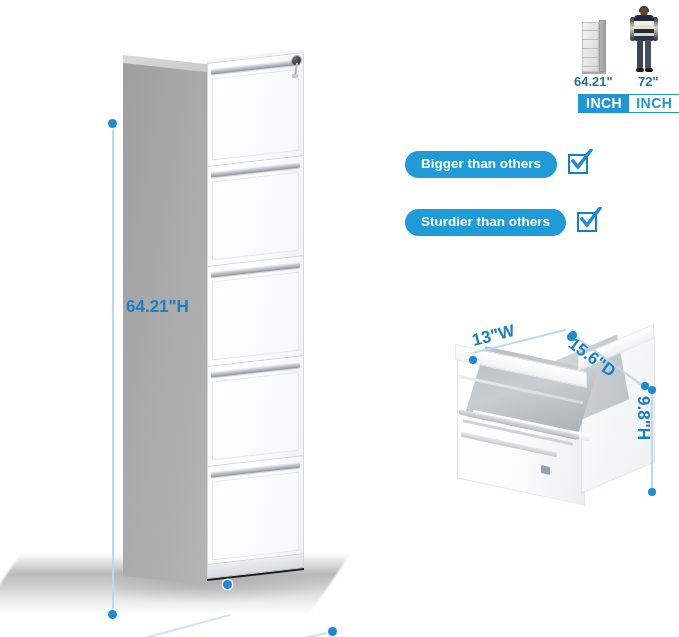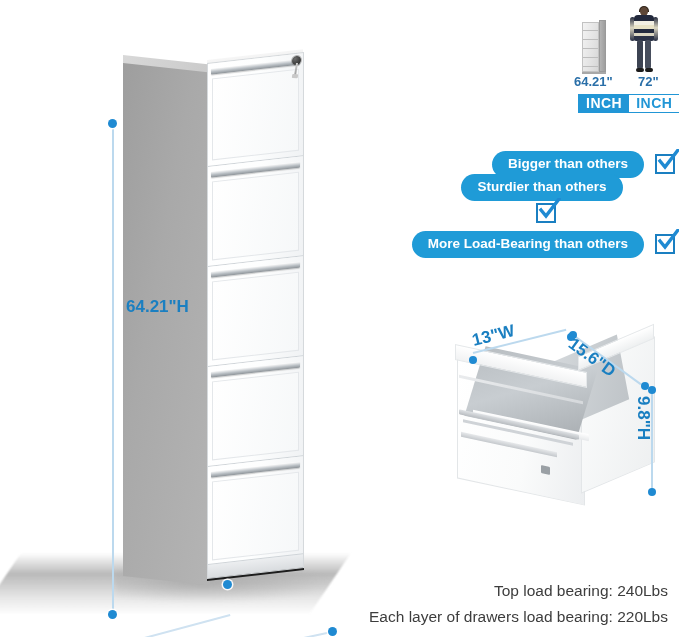--- a/index.html
+++ b/index.html
@@ -73,23 +73,23 @@
   }
   .unit-badge .ub{
     font-size:14px;font-weight:bold;line-height:17px;
     padding:0 7px;letter-spacing:0.5px;
   }
   .unit-badge .ub.filled{background:#2196d6;color:#ffffff;}
   .unit-badge .ub.hollow{background:#ffffff;color:#2196d6;}
 
   
   .features{position:absolute;left:405px;top:155px;width:274px;height:115px;}
-  .feat-row{position:absolute;left:0;width:274px;height:18px;display:flex;align-items:center;justify-content:flex-end;}
+  .feat-row{position:absolute;left:0;width:274px;height:18px;display:flex;align-items:center;justify-content:flex-start;}
   .feat-row.r1{top:0;}
-  .feat-row.r2{top:52px;flex-direction:column;}
+  .feat-row.r2{top:58px;}
   .feat-row.r3{top:80px;}
   .pill{
     background:#1f9bd7;color:#ffffff;
     font-size:13.5px;font-weight:bold;
     border-radius:14px;
     padding:6px 16px 7px 16px;
     white-space:nowrap;
     line-height:14px;
   }
   .chk{position:relative;width:24px;height:24px;margin-left:11px;flex:0 0 auto;}
@@ -353,29 +353,20 @@
     <div class="feat-row r2">
       <div class="pill">Sturdier than others</div>
       <div class="chk">
         <div class="box"></div>
         <svg class="tick" viewBox="0 0 24 24">
           <path d="M4 12 L9 18 L22 1" fill="none" stroke="#1f8ad2" stroke-width="3.4" stroke-linecap="square"></path>
         </svg>
       </div>
     </div>
 
-    <div class="feat-row r3">
-      <div class="pill">More Load-Bearing than others</div>
-      <div class="chk">
-        <div class="box"></div>
-        <svg class="tick" viewBox="0 0 24 24">
-          <path d="M4 12 L9 18 L22 1" fill="none" stroke="#1f8ad2" stroke-width="3.4" stroke-linecap="square"></path>
-        </svg>
-      </div>
-    </div>
   </div>
 
   <div class="cabinet-wrap">
 
     <div class="cab-shadow"></div>
     <div class="cab-shadow2"></div>
 
     <div class="cab-top"></div>
     <div class="cab-side"></div>
     <div class="cab-top-face"></div>
@@ -444,18 +435,14 @@
     <div class="db-dot db-dot-d1"></div>
     <div class="db-dot db-dot-d2"></div>
     <div class="db-txt-d">15.6"D</div>
 
     <div class="db-line dbl-h"></div>
     <div class="db-dot db-dot-h1"></div>
     <div class="db-dot db-dot-h2"></div>
     <div class="db-txt-h">9.8"H</div>
   </div>
 
-  <div class="notes">
-    <div class="note">Top load bearing: 240Lbs</div>
-    <div class="note">Each layer of drawers load bearing: 220Lbs</div>
-  </div>
 
 </div>
 
 </body></html>

